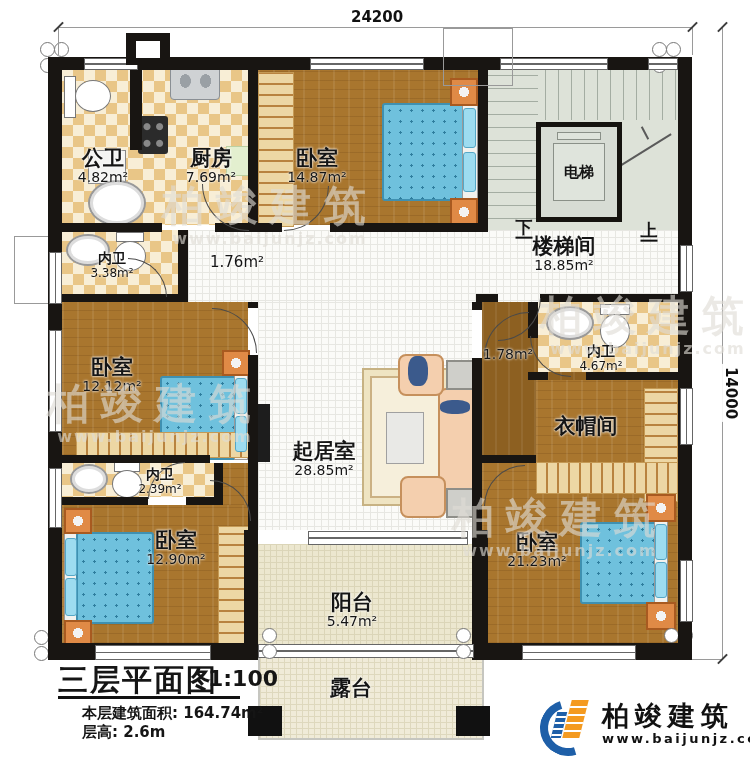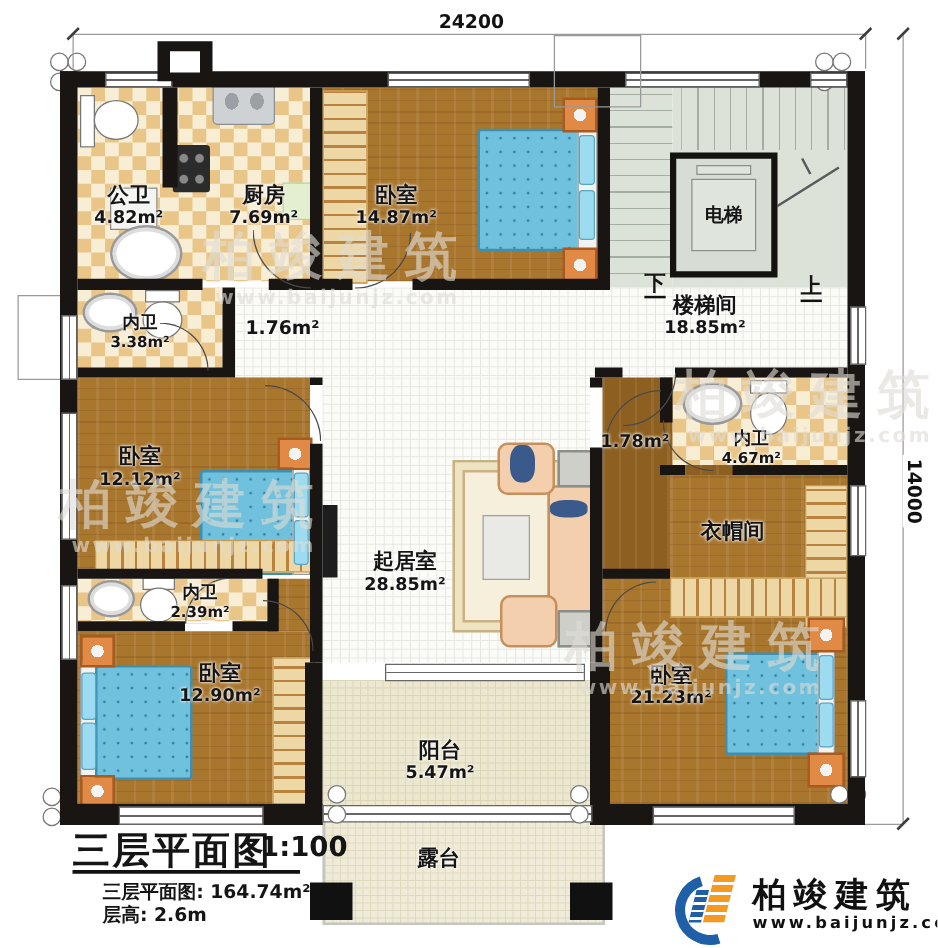--- a/index.html
+++ b/index.html
@@ -37,22 +37,22 @@
   .sidetable{position:absolute;z-index:3;background:#cfcfca;border:2px solid #8e8e88;}
   .carpet{position:absolute;z-index:2;background:#f6efdb;border:2px solid #c7b283;box-shadow:inset 0 0 0 6px #efe4c2,inset 0 0 0 8px #cbb184;}
   .toilet-tank{position:absolute;z-index:4;background:#fff;border:1px solid #777;}
   .toilet-bowl{position:absolute;z-index:4;background:#fff;border:1.5px solid #777;border-radius:50%;}
   .sink{position:absolute;z-index:4;border-radius:50%;background:#fff;border:2px solid #999;box-shadow:inset 0 0 0 3px #ddd;}
   .person{position:absolute;z-index:5;background:#3b5a8c;border-radius:40%;}
   .post{width:13px;height:13px;border-radius:50%;border:1.5px solid #777;background:#fff;}
   
   .rlabel{position:absolute;transform:translate(-50%,-50%);text-align:center;z-index:9;white-space:nowrap;
           text-shadow:0 0 3px rgba(255,255,255,.95),0 0 2px #fff;}
-  .rname{font-size:17px;font-weight:bold;line-height:1.05;}
-  .rarea{font-size:14px;font-weight:bold;line-height:1.2;}
+  .rname{font-size:21px;font-weight:bold;line-height:1.05;}
+  .rarea{font-size:14px;font-weight:normal;line-height:1.2;}
   .small .rname{font-size:14px;} .small .rarea{font-size:12px;}
   .updown{position:absolute;transform:translate(-50%,-50%);font-size:17px;font-weight:900;z-index:9;border-bottom:2px solid #111;line-height:1.1;}
   
   .wm{position:absolute;transform:translate(-50%,-50%);text-align:center;z-index:10;color:rgba(223,220,213,.62);pointer-events:none;white-space:nowrap;}
   .wm-name{font-size:42px;font-weight:900;letter-spacing:12px;line-height:1;}
   .wm-url{font-size:16px;font-weight:700;letter-spacing:2px;margin-top:2px;}
   
   .dimline{position:absolute;background:#9a9a9a;z-index:8;}
   .tick{position:absolute;width:13px;height:2px;background:#3c3c3c;transform:rotate(-45deg);z-index:9;}
   .dimtext{position:absolute;font-size:15px;font-weight:bold;color:#111;z-index:9;background:#fff;padding:0 3px;}
@@ -272,21 +272,21 @@
   <div class="rlabel" style="left:564px;top:254px;">
     <div class="rname">楼梯间</div>
     <div class="rarea">18.85m²</div>
   </div>
   <div class="updown" style="left:524px;top:228px;">下</div>
   <div class="updown" style="left:649px;top:231px;">上</div>
   <div class="rlabel small" style="left:112px;top:266px;">
     <div class="rname">内卫</div>
     <div class="rarea">3.38m²</div>
   </div>
-  <div class="rlabel" style="left:226px;top:262px;">
+  <div class="rlabel" style="left:237px;top:262px;">
     <div class="rarea" style="font-size:15px;">1.76m²</div>
   </div>
   <div class="rlabel" style="left:112px;top:375px;">
     <div class="rname">卧室</div>
     <div class="rarea">12.12m²</div>
   </div>
   <div class="rlabel" style="left:324px;top:459px;">
     <div class="rname">起居室</div>
     <div class="rarea">28.85m²</div>
   </div>
@@ -345,21 +345,21 @@
   <div class="dimtext" style="left:348px;top:8px;">24200</div>
   <div class="dimline" style="left:722px;top:27px;width:1px;height:633px;"></div>
   <div class="tick" style="left:716px;top:26px;"></div>
   <div class="tick" style="left:716px;top:658px;"></div>
   <div class="dimline" style="left:692px;top:659px;width:30px;height:1px;"></div>
   <div class="dimtext" style="left:702px;top:384px;transform:rotate(90deg);transform-origin:center;">14000</div>
 
   <div class="tb-title" style="left:58px;top:660px;">三层平面图</div>
   <div class="tb-scale" style="left:208px;top:666px;">1:100</div>
   <div class="tb-rule" style="left:58px;top:696px;width:182px;"></div>
-  <div class="tb-line" style="left:82px;top:704px;">三层平面图: 164.74m²</div>
+  <div class="tb-line" style="left:82px;top:704px;">本层建筑面积: 164.74m²</div>
   <div class="tb-line" style="left:82px;top:723px;">层高: 2.6m</div>
 
   <div class="abs" style="left:540px;top:692px;width:54px;height:58px;z-index:11;">
     <div class="abs" style="left:0px;top:8px;width:40px;height:40px;border-radius:50%;border:8px solid transparent;border-left-color:#1e5fa8;border-bottom-color:#1e5fa8;transform:rotate(28deg);"></div>
     <div class="abs" style="left:14px;top:20px;width:10px;height:26px;background:#1e5fa8;transform:skewX(-14deg);background-image:repeating-linear-gradient(180deg,transparent 0 4px,#fff 4px 6px);"></div>
     <div class="abs" style="left:27px;top:8px;width:17px;height:38px;background:#f49a20;transform:skewX(-14deg);background-image:repeating-linear-gradient(180deg,transparent 0 6px,#fff 6px 8px);"></div>
   </div>
   <div class="logo-name" style="left:602px;top:698px;">柏竣建筑</div>
   <div class="logo-url" style="left:602px;top:731px;">www.baijunjz.com</div>
 

